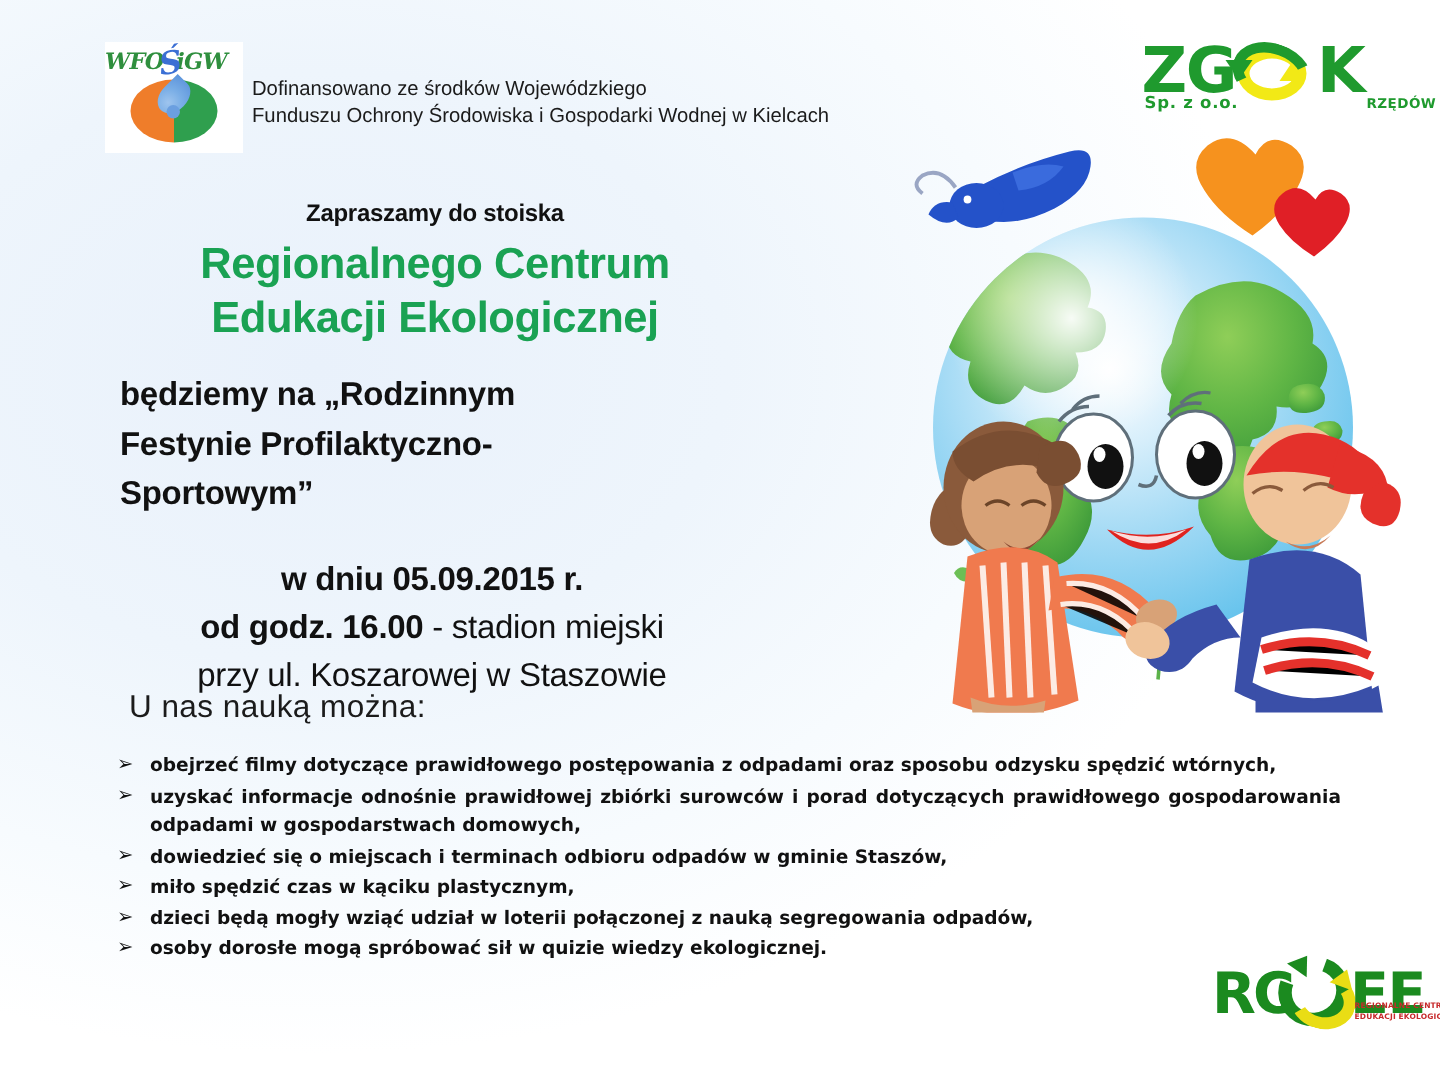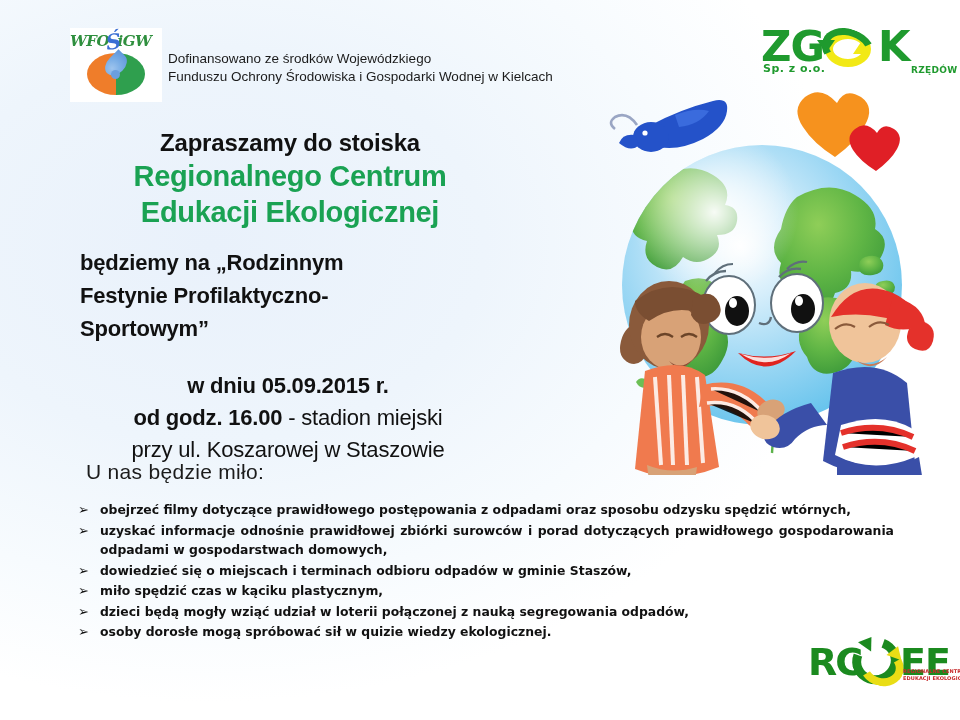--- a/index.html
+++ b/index.html
@@ -200,21 +200,21 @@
 
   
   #invite-block {
     position: absolute;
     left: 80px;
     top: 128px;
     width: 420px;
     text-align: center;
   }
   #invite-line {
-    font-size: 24px;
+    font-size: 16px;
     font-weight: bold;
     color: #111111;
     line-height: 30px;
     letter-spacing: -0.2px;
   }
   .org-name {
     font-size: 29px;
     font-weight: bold;
     color: #1aa253;
     line-height: 36px;
@@ -431,21 +431,21 @@
     <div>Festynie Profilaktyczno-</div>
     <div>Sportowym”</div>
   </div>
 
   <div id="when-block">
     <div class="b">w dniu 05.09.2015 r.</div>
     <div><span class="b">od godz. 16.00</span><span> - stadion miejski</span></div>
     <div>przy ul. Koszarowej w Staszowie</div>
   </div>
 
-  <div id="offer-title">U nas będzie miło:</div>
+  <div id="offer-title">U nas nauką można:</div>
 
   <div id="offer-list">
     <div class="li">
       <span class="arrow">➢</span>
       <span>obejrzeć filmy dotyczące prawidłowego postępowania z odpadami oraz sposobu odzysku spędzić wtórnych,</span>
     </div>
     <div class="li">
       <span class="arrow">➢</span>
       <span> uzyskać informacje odnośnie prawidłowej zbiórki surowców  i porad dotyczących prawidłowego gospodarowania odpadami w gospodarstwach domowych,</span>
     </div>

